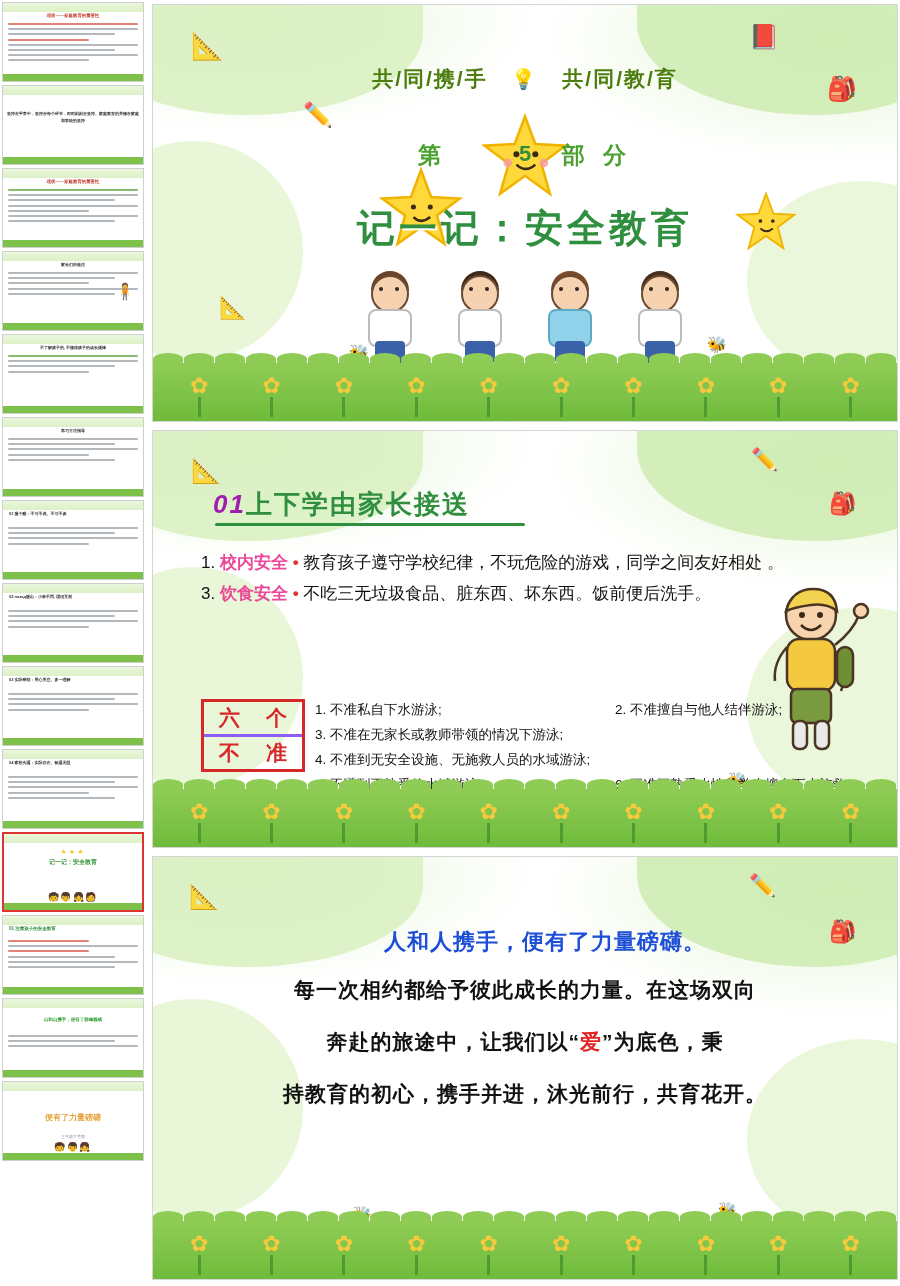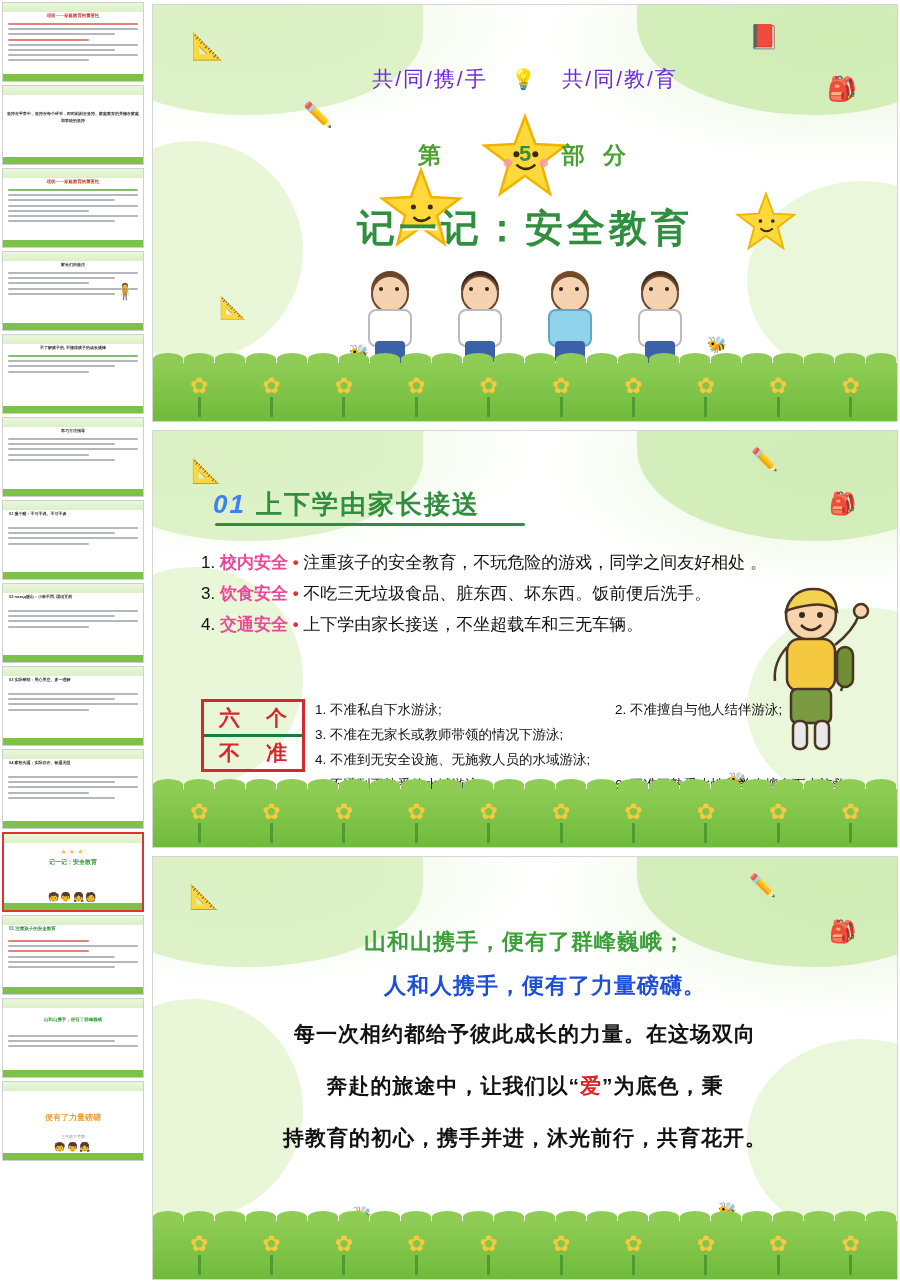--- a/index.html
+++ b/index.html
@@ -47,48 +47,48 @@
   .grass-teeth{position:absolute;left:0;right:0;top:-10px;height:12px;display:flex;}
   .grass-teeth span{flex:1;height:12px;background:#8fcc55;border-radius:50% 50% 0 0;margin-right:1px;}
   .flowers{position:absolute;left:0;right:0;bottom:4px;height:52px;display:flex;align-items:flex-end;justify-content:space-around;padding:0 10px;}
   .flower{width:26px;text-align:center;color:#f6c93f;font-size:22px;line-height:22px;}
   .flower i{display:block;width:3px;height:20px;background:#4e9b2f;margin:0 auto;}
 
   
   .deco{position:absolute;font-size:20px;opacity:.95;}
 
   
-  .s1-top{position:absolute;top:60px;left:0;right:0;text-align:center;font-size:21px;color:#6d28d9;font-weight:normal;letter-spacing:2px;}
+  .s1-top{position:absolute;top:60px;left:0;right:0;text-align:center;font-size:21px;color:#4d7c0f;font-weight:bold;letter-spacing:2px;}
   .s1-bulb{display:inline-block;margin:0 16px;font-size:20px;}
   .s1-part{position:absolute;top:135px;left:0;right:0;text-align:center;font-size:23px;color:#4aa12f;font-weight:bold;letter-spacing:6px;}
   .s1-star-big{position:absolute;top:108px;left:50%;transform:translateX(-50%);width:90px;height:86px;}
   .s1-title{position:absolute;top:198px;left:0;right:0;text-align:center;font-size:38px;color:#2f8f3f;font-weight:bold;letter-spacing:4px;
      text-shadow:2px 2px 0 #ffffff;}
   .star-left{position:absolute;left:226px;top:160px;}
   .star-right{position:absolute;right:100px;top:185px;}
   .kids{position:absolute;bottom:56px;left:0;right:0;text-align:center;font-size:0;}
   .kid{display:inline-block;width:74px;height:96px;position:relative;margin:0 8px;vertical-align:bottom;}
   .kid .head{position:absolute;top:6px;left:50%;transform:translateX(-50%);width:34px;height:34px;border-radius:50%;background:#f6d2b0;border:2px solid #6b4a32;}
   .kid .hair{position:absolute;top:2px;left:50%;transform:translateX(-50%);width:38px;height:20px;border-radius:19px 19px 0 0;background:#6b4329;}
   .kid .body{position:absolute;top:40px;left:50%;transform:translateX(-50%);width:40px;height:34px;border-radius:8px;}
   .kid .legs{position:absolute;top:72px;left:50%;transform:translateX(-50%);width:30px;height:22px;background:#3b62a8;border-radius:4px;}
   .kid .eye{position:absolute;top:18px;width:4px;height:4px;background:#33271f;border-radius:50%;}
 
   
   .s2-h{position:absolute;top:56px;left:60px;font-size:26px;font-weight:bold;color:#2f8f3f;letter-spacing:2px;}
-  .s2-h .num{color:#3b82f6;margin-right:10px;font-style:italic;}
+  .s2-h .num{color:#a21caf;font-style:italic;}
   .s2-h-underline{position:absolute;top:92px;left:62px;width:310px;height:3px;background:#2f8f3f;border-radius:2px;}
   .s2-list{position:absolute;top:116px;left:48px;right:150px;}
   .s2-li{font-size:17px;color:#111;line-height:31px;white-space:nowrap;}
   .s2-li .idx{color:#111;}
   .s2-li .tag{color:#ec4899;font-weight:bold;}
   .s2-li .dot{color:#e03131;font-weight:bold;}
   .s2-box{position:absolute;left:48px;top:268px;width:104px;border:3px solid #d62828;box-sizing:border-box;}
   .s2-box div{height:32px;line-height:32px;text-align:center;color:#d62828;font-size:21px;font-weight:bold;letter-spacing:10px;text-indent:10px;}
-  .s2-box div:first-child{border-bottom:3px solid #15803d;}
+  .s2-box div:first-child{border-bottom:3px solid #8b5cf6;}
   .s2-rules{position:absolute;left:162px;top:266px;right:24px;font-size:13.5px;line-height:25px;color:#111;}
   .s2-rules .row{display:flex;}
   .s2-rules .row span:first-child{width:300px;}
   .boy{position:absolute;right:24px;top:150px;width:120px;height:180px;}
 
   
   .s3{position:absolute;top:70px;left:0;right:0;text-align:center;}
   .s3 p{margin:0 0 14px 0;font-size:22px;font-weight:bold;letter-spacing:1px;}
   .s3 .l1{color:#3aa03a;}
   .s3 .l2{color:#e02424;}
@@ -412,33 +412,27 @@
   <div class="s2-h">
     <span class="num">01</span><span>上下学由家长接送</span>
   </div>
   <div class="s2-h-underline"></div>
 
   <div class="s2-list">
     <div class="s2-li">
       <span class="idx">1.</span>
       <span class="tag">校内安全</span>
       <span class="dot">•</span>
-      <span>注重孩子的安全教育，不玩危险的游戏，同学之间友好相处 。</span>
+      <span>教育孩子遵守学校纪律，不玩危险的游戏，同学之间友好相处 。</span>
     </div>
     <div class="s2-li">
       <span class="idx">3.</span>
       <span class="tag">饮食安全</span>
       <span class="dot">•</span>
       <span>不吃三无垃圾食品、脏东西、坏东西。饭前便后洗手。</span>
-    </div>
-    <div class="s2-li">
-      <span class="idx">4.</span>
-      <span class="tag">交通安全</span>
-      <span class="dot">•</span>
-      <span>上下学由家长接送，不坐超载车和三无车辆。</span>
     </div>
   </div>
 
   <div class="s2-box">
     <div>六 个</div>
     <div>不 准</div>
   </div>
 
   <div class="s2-rules">
     <div class="row">
@@ -521,21 +515,20 @@
   <div class="sideleaf"></div>
   <div class="sideleaf2"></div>
 
   <div class="deco" style="left:36px;top:26px;font-size:24px;">📐</div>
   <div class="deco" style="right:120px;top:16px;font-size:22px;">✏️</div>
   <div class="deco" style="right:40px;top:62px;font-size:22px;">🎒</div>
   <div class="deco" style="right:160px;top:344px;font-size:15px;">🐝</div>
   <div class="deco" style="left:200px;top:348px;font-size:15px;">🐝</div>
 
   <div class="s3">
-    <p class="l1">山和山携手，便有了群峰巍峨；</p>
     <p class="l3">人和人携手，便有了力量磅礴。</p>
     <p class="l4">每一次相约都给予彼此成长的力量。在这场双向</p>
     <p class="l5">
       <span>奔赴的旅途中，让我们以“</span><span class="love">爱</span><span>”为底色，秉</span>
     </p>
     <p class="l6">持教育的初心，携手并进，沐光前行，共育花开。</p>
   </div>
 
   <div class="grass">
     <div class="grass-teeth">

